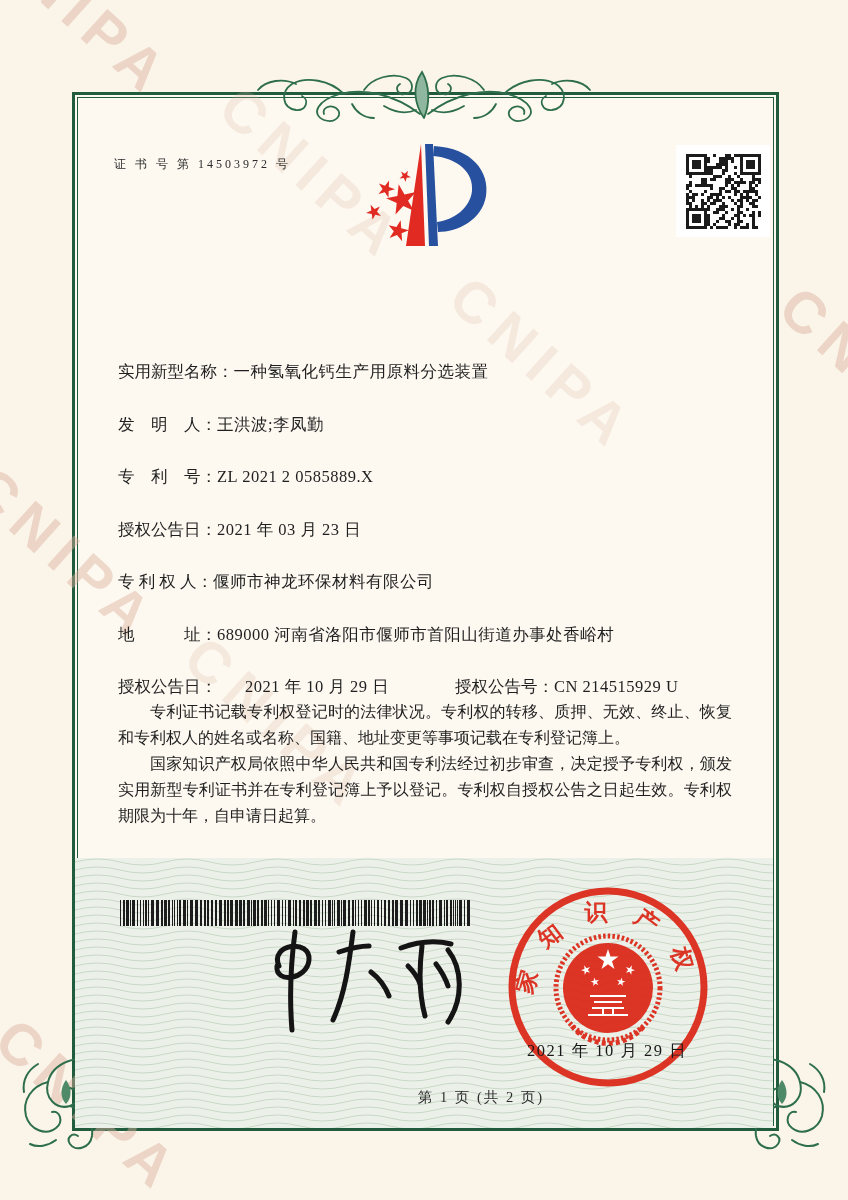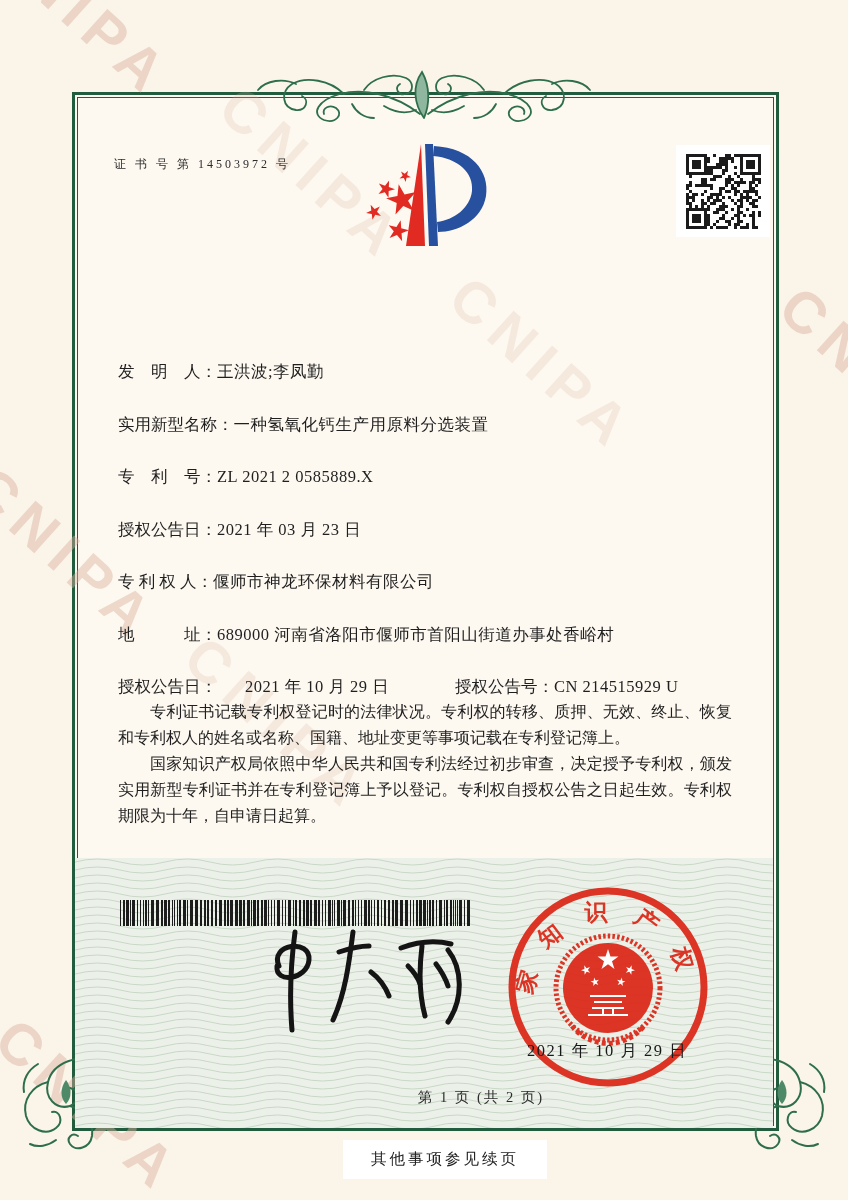--- a/index.html
+++ b/index.html
@@ -775,26 +775,26 @@
           <i></i>
           <i class="f"></i>
           <i class="f"></i>
           <i></i>
         </div>
     </div>
 
 
     <div class="fields">
       <div class="frow">
+        <span class="lab">实用新型名称：</span>
+        <span class="val">一种氢氧化钙生产用原料分选装置</span>
+      </div>
+      <div class="frow">
         <span class="lab">发　明　人：</span>
         <span class="val">王洪波;李凤勤</span>
-      </div>
-      <div class="frow">
-        <span class="lab">实用新型名称：</span>
-        <span class="val">一种氢氧化钙生产用原料分选装置</span>
       </div>
       <div class="frow">
         <span class="lab">专　利　号：</span>
         <span class="val">ZL 2021 2 0585889.X</span>
       </div>
       <div class="frow">
         <span class="lab">授权公告日：</span>
         <span class="val">2021 年 03 月 23 日</span>
       </div>
       <div class="frow">
@@ -971,16 +971,15 @@
         <path d="M98 125 L98 131 M108 125 L108 131"></path>
       </g>
       <path d="M67 142 A46 46 0 0 0 139 142" fill="none" stroke="#dc2b1b" stroke-width="5" stroke-dasharray="4,3"></path>
       <path id="sealArc" d="M32.9 129 A73 73 0 1 1 173.1 129" fill="none"></path>
       <text font-size="23" font-weight="bold" fill="#dc2b1b" letter-spacing="24" font-family="Liberation Serif, serif">
         <textPath href="#sealArc" startOffset="50%" text-anchor="middle">国家知识产权局</textPath>
       </text>
     </svg>
     <div class="seal-date">2021 年 10 月 29 日</div>
 
-    <div class="cont-note">其他事项参见续页</div>
 
   </div>
 </div>
 
 </body></html>

